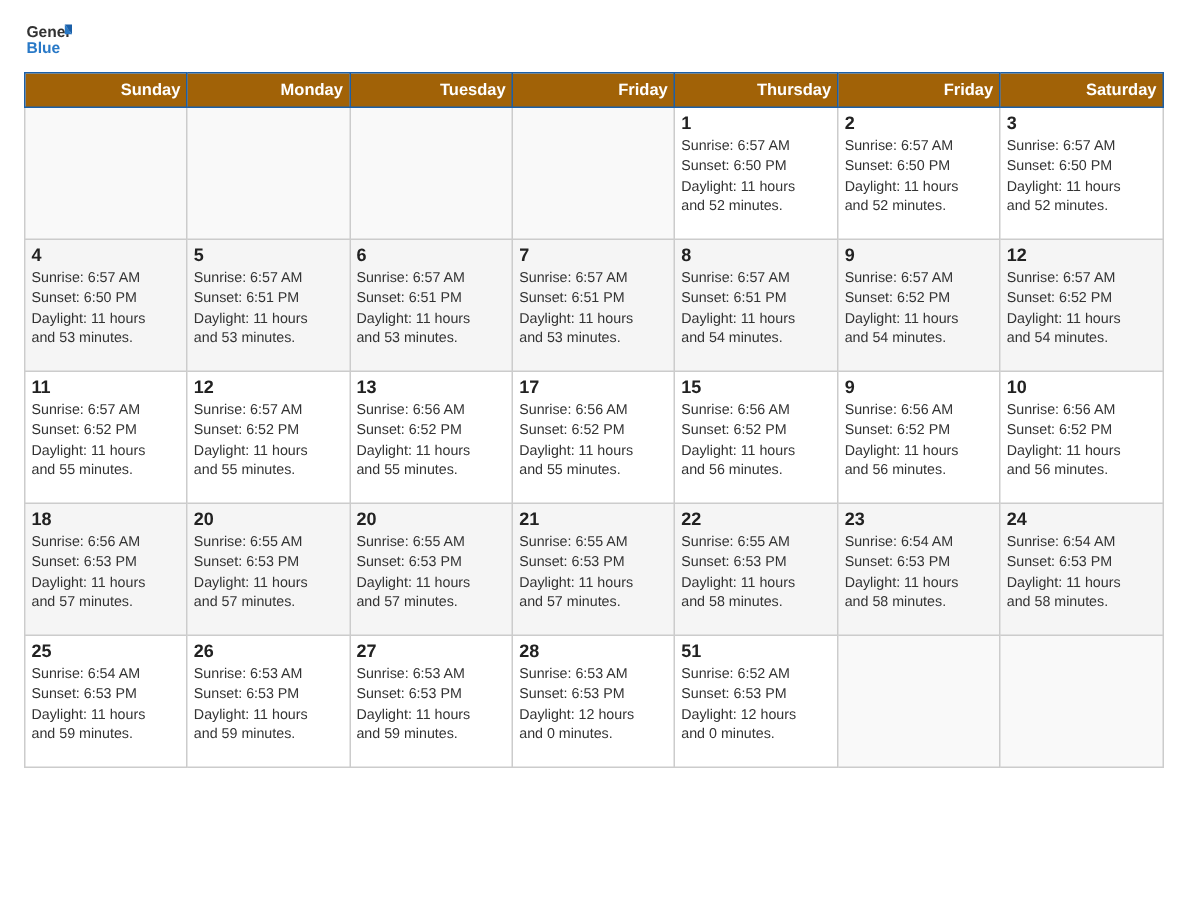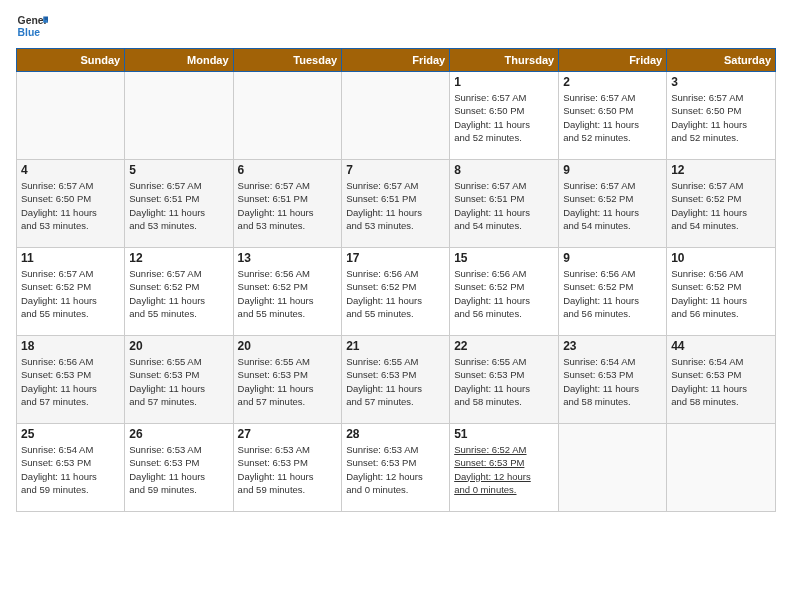--- a/index.html
+++ b/index.html
@@ -284,21 +284,21 @@
 and 58 minutes.</div>
           </td>
           <td>
             <span class="day-num">23</span>
             <div class="day-info" style="white-space: pre-wrap;">Sunrise: 6:54 AM
 Sunset: 6:53 PM
 Daylight: 11 hours
 and 58 minutes.</div>
           </td>
           <td>
-            <span class="day-num">44</span>
+            <span class="day-num">24</span>
             <div class="day-info" style="white-space: pre-wrap;">Sunrise: 6:54 AM
 Sunset: 6:53 PM
 Daylight: 11 hours
 and 58 minutes.</div>
           </td>
         </tr>
         <tr>
           <td>
             <span class="day-num">25</span>
             <div class="day-info" style="white-space: pre-wrap;">Sunrise: 6:54 AM
@@ -322,21 +322,21 @@
           </td>
           <td>
             <span class="day-num">28</span>
             <div class="day-info" style="white-space: pre-wrap;">Sunrise: 6:53 AM
 Sunset: 6:53 PM
 Daylight: 12 hours
 and 0 minutes.</div>
           </td>
           <td>
             <span class="day-num">51</span>
-            <div class="day-info" style="white-space: pre-wrap; text-decoration: underline;">Sunrise: 6:52 AM
+            <div class="day-info" style="white-space: pre-wrap;">Sunrise: 6:52 AM
 Sunset: 6:53 PM
 Daylight: 12 hours
 and 0 minutes.</div>
           </td>
           <td class="empty"></td>
           <td class="empty"></td>
         </tr>
       </tbody>
   </table>
 </div>

